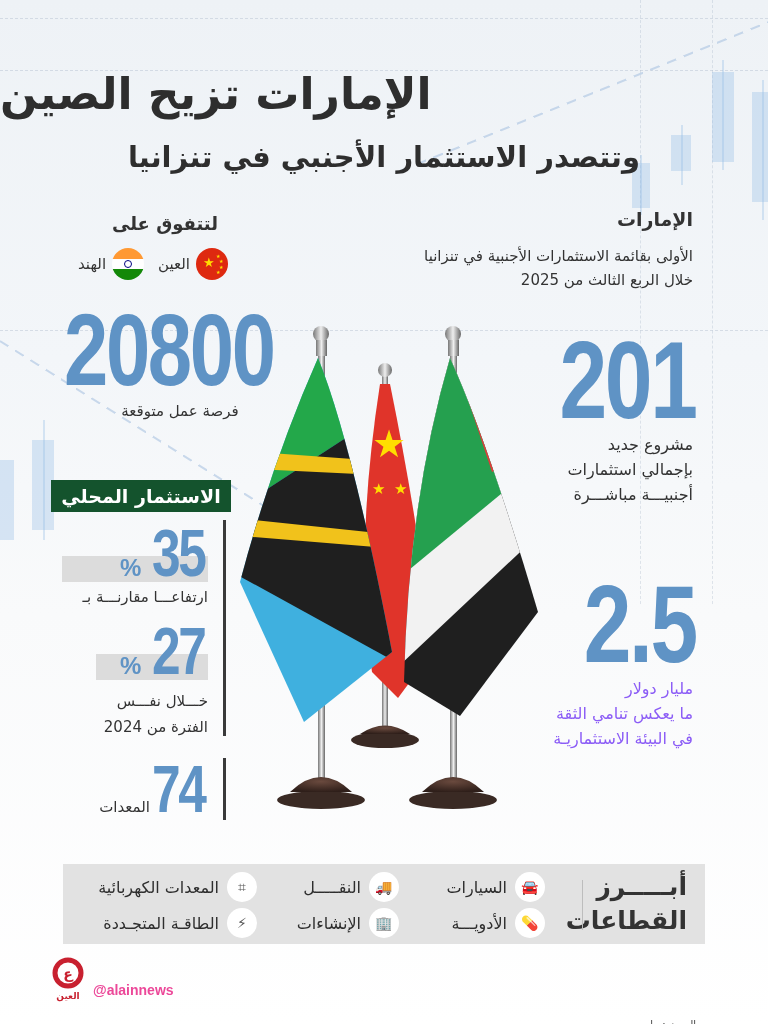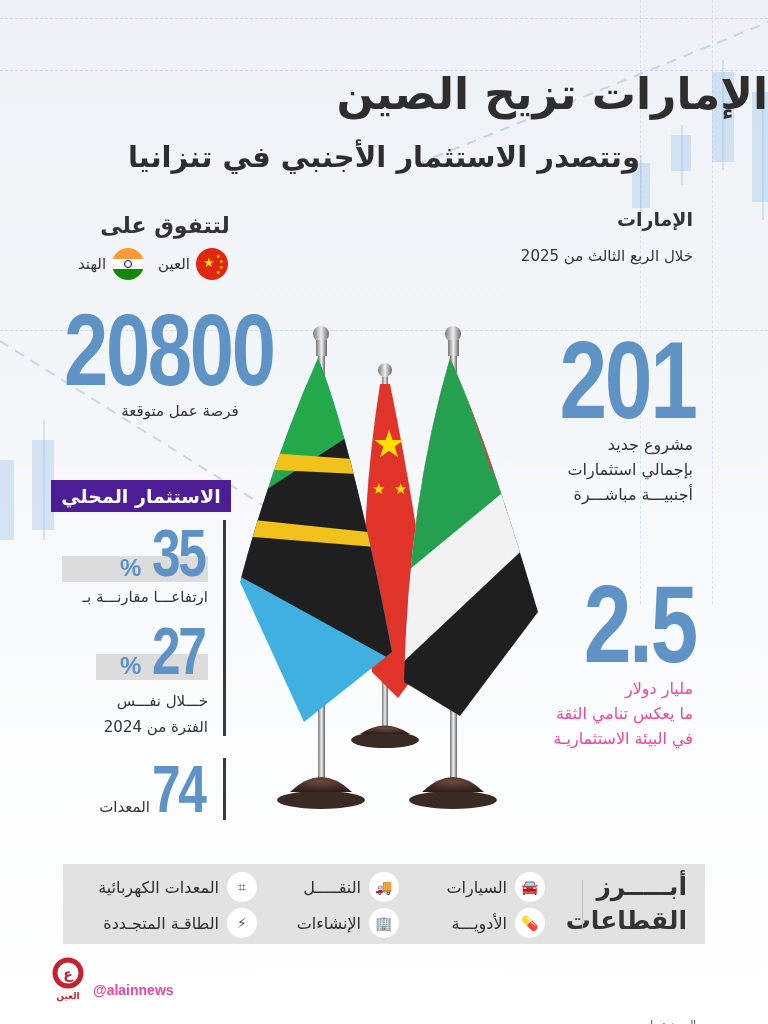--- a/index.html
+++ b/index.html
@@ -11,53 +11,53 @@
     color: #2b2b2b;
   }
   .bg { position: absolute; inset: 0; pointer-events: none; overflow: hidden; }
   .grid-h { position: absolute; left: 0; right: 0; border-top: 1px dashed rgba(160,175,195,0.35); }
   .grid-v { position: absolute; top: 0; bottom: 420px; border-left: 1px dashed rgba(160,175,195,0.30); }
   .candle { position: absolute; background: rgba(150,190,230,0.35); }
   .wick { position: absolute; width: 2px; background: rgba(150,190,230,0.35); }
   .trend { position: absolute; height: 2px; background: repeating-linear-gradient(90deg, rgba(170,195,225,0.6) 0 10px, transparent 10px 18px); transform-origin: left center; }
 
   .title-main {
-    position: absolute; top: 68px; left: 0; right: 0; text-align: right;
+    position: absolute; top: 68px; left: 0; right: 0; text-align: left;
     font-size: 44px; font-weight: bold; color: #2e2e2e; direction: rtl;
   }
   .title-sub {
     position: absolute; top: 140px; left: 0; right: 0; text-align: center;
     font-size: 29px; font-weight: bold; color: #2e2e2e; direction: rtl;
   }
   .rtl { direction: rtl; }
   .blue-num { color: #5f93c5; font-family: "Liberation Sans", sans-serif; font-weight: bold; letter-spacing: -3px; transform: scaleX(0.78); display: inline-block; }
 
   .uae-label { position: absolute; top: 208px; right: 75px; font-size: 19px; font-weight: bold; color: #333; }
   .uae-desc { position: absolute; top: 244px; right: 75px; font-size: 15px; line-height: 24px; text-align: right; color: #333; width: 360px; }
 
-  .exceed-label { position: absolute; top: 213px; left: 100px; width: 130px; text-align: center; font-size: 22px; font-weight: bold; color: #333; }
+  .exceed-label { position: absolute; top: 213px; left: 100px; width: 130px; text-align: center; font-size: 18px; font-weight: bold; color: #333; }
   .flag-row { position: absolute; top: 248px; left: 78px; display: flex; gap: 14px; align-items: center; direction: rtl; }
   .flag-chip { display: flex; align-items: center; gap: 6px; font-size: 15px; color: #333; }
   .round-flag { width: 32px; height: 32px; border-radius: 50%; overflow: hidden; position: relative; }
   .cn { background: #de2910; }
   .cn .s1 { position: absolute; left: 7px; top: 8px; color: #ffde00; font-size: 13px; line-height: 13px; }
   .cn .s2 { position: absolute; color: #ffde00; font-size: 5px; line-height: 5px; }
   .in { background: linear-gradient(180deg, #ff9933 0 33%, #ffffff 33% 66%, #138808 66% 100%); }
   .in .chakra { position: absolute; left: 12px; top: 12px; width: 8px; height: 8px; border: 1.5px solid #000080; border-radius: 50%; }
 
   .jobs-num { position: absolute; top: 300px; left: 64px; font-size: 102px; line-height: 100px; transform-origin: left top; }
   .jobs-label { position: absolute; top: 402px; left: 100px; width: 160px; text-align: center; font-size: 15px; color: #333; }
 
   .proj-num { position: absolute; top: 326px; right: 72px; font-size: 110px; line-height: 108px; transform-origin: right top; }
   .proj-desc { position: absolute; top: 432px; right: 75px; font-size: 16px; line-height: 25px; text-align: right; color: #333; }
 
   .usd-num { position: absolute; top: 570px; right: 72px; font-size: 110px; line-height: 108px; transform-origin: right top; }
-  .usd-desc { position: absolute; top: 676px; right: 75px; font-size: 16px; line-height: 25px; text-align: right; color: #ec4899; width: 220px; }
-
-  .local-header { position: absolute; top: 480px; left: 51px; width: 180px; height: 32px; background: #4c1d95; color: #fff; font-size: 19px; font-weight: bold; text-align: center; line-height: 32px; }
+  .usd-desc { position: absolute; top: 676px; right: 75px; font-size: 16px; line-height: 25px; text-align: right; color: #8b5cf6; width: 220px; }
+
+  .local-header { position: absolute; top: 480px; left: 51px; width: 180px; height: 32px; background: #14532d; color: #fff; font-size: 19px; font-weight: bold; text-align: center; line-height: 32px; }
   .vbar { position: absolute; left: 223px; width: 3px; background: #3a3a3a; }
   .stat-band { position: absolute; left: 96px; width: 112px; height: 26px; background: #dcdcdc; }
   .stat-band.first { left: 62px; width: 146px; }
   .stat-num { position: absolute; font-size: 66px; line-height: 66px; left: 152px; transform-origin: left top; }
   .pct { position: absolute; font-size: 24px; font-weight: bold; color: #5f93c5; font-family: "Liberation Sans", sans-serif; }
   .stat-label { position: absolute; font-size: 15px; color: #333; text-align: right; }
 
   .flags { position: absolute; left: 232px; top: 322px; width: 320px; height: 488px; }
 
   .sectors { position: absolute; top: 864px; left: 63px; width: 642px; height: 80px; background: #e2e2e2; }
@@ -92,20 +92,21 @@
   <div class="wick" style="left:43px;top:420px;height:120px"></div>
   <div class="candle" style="left:32px;top:440px;width:22px;height:90px"></div>
   <div class="candle" style="left:0px;top:460px;width:14px;height:80px"></div>
 </div>
 
 <h1 class="title-main">الإمارات تزيح الصين</h1>
 <h2 class="title-sub">وتتصدر الاستثمار الأجنبي في تنزانيا</h2>
 
 <div class="uae-label rtl">الإمارات</div>
 <div class="uae-desc rtl">
+  <div>الأولى بقائمة الاستثمارات الأجنبية في تنزانيا</div>
   <div>خلال الربع الثالث من 2025</div>
 </div>
 
 <div class="exceed-label rtl">لتتفوق على</div>
 <div class="flag-row">
   <div class="flag-chip">
     <div class="round-flag cn">
       <span class="s1">★</span>
       <span class="s2" style="left:20px;top:6px">★</span>
       <span class="s2" style="left:23px;top:11px">★</span>

